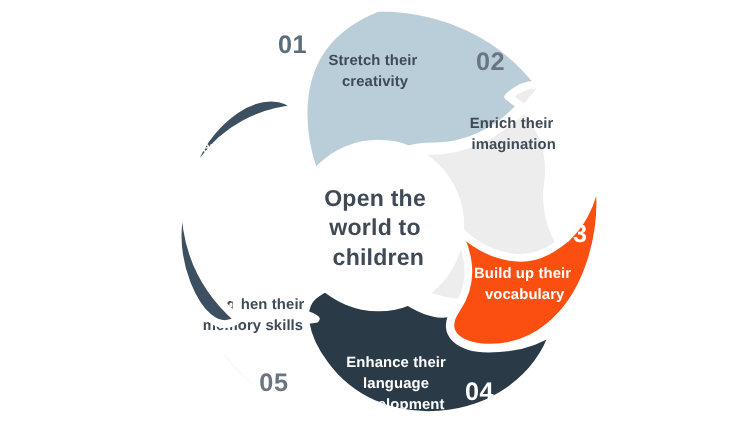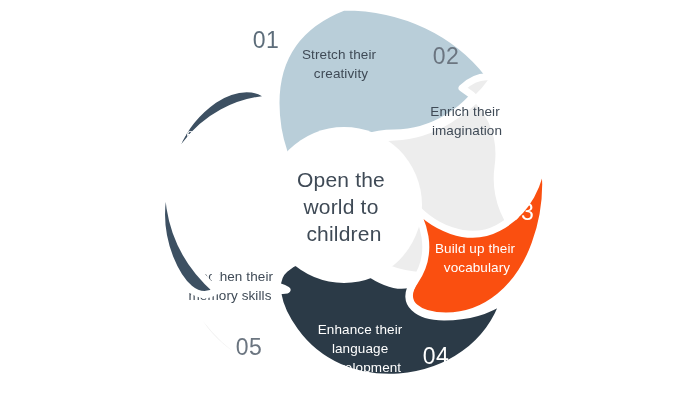--- a/index.html
+++ b/index.html
@@ -11,20 +11,21 @@
     width: 680px;
     height: 407px;
     overflow: hidden;
     font-family: "Liberation Sans", sans-serif;
   }
   #infographic {
     position: relative;
     width: 680px;
     height: 407px;
     background: #ffffff;
+    font-weight: bold;
   }
   svg#wheel {
     position: absolute;
     top: 0;
     left: 0;
     width: 680px;
     height: 407px;
   }
   .petal-path {
     stroke: #ffffff;

